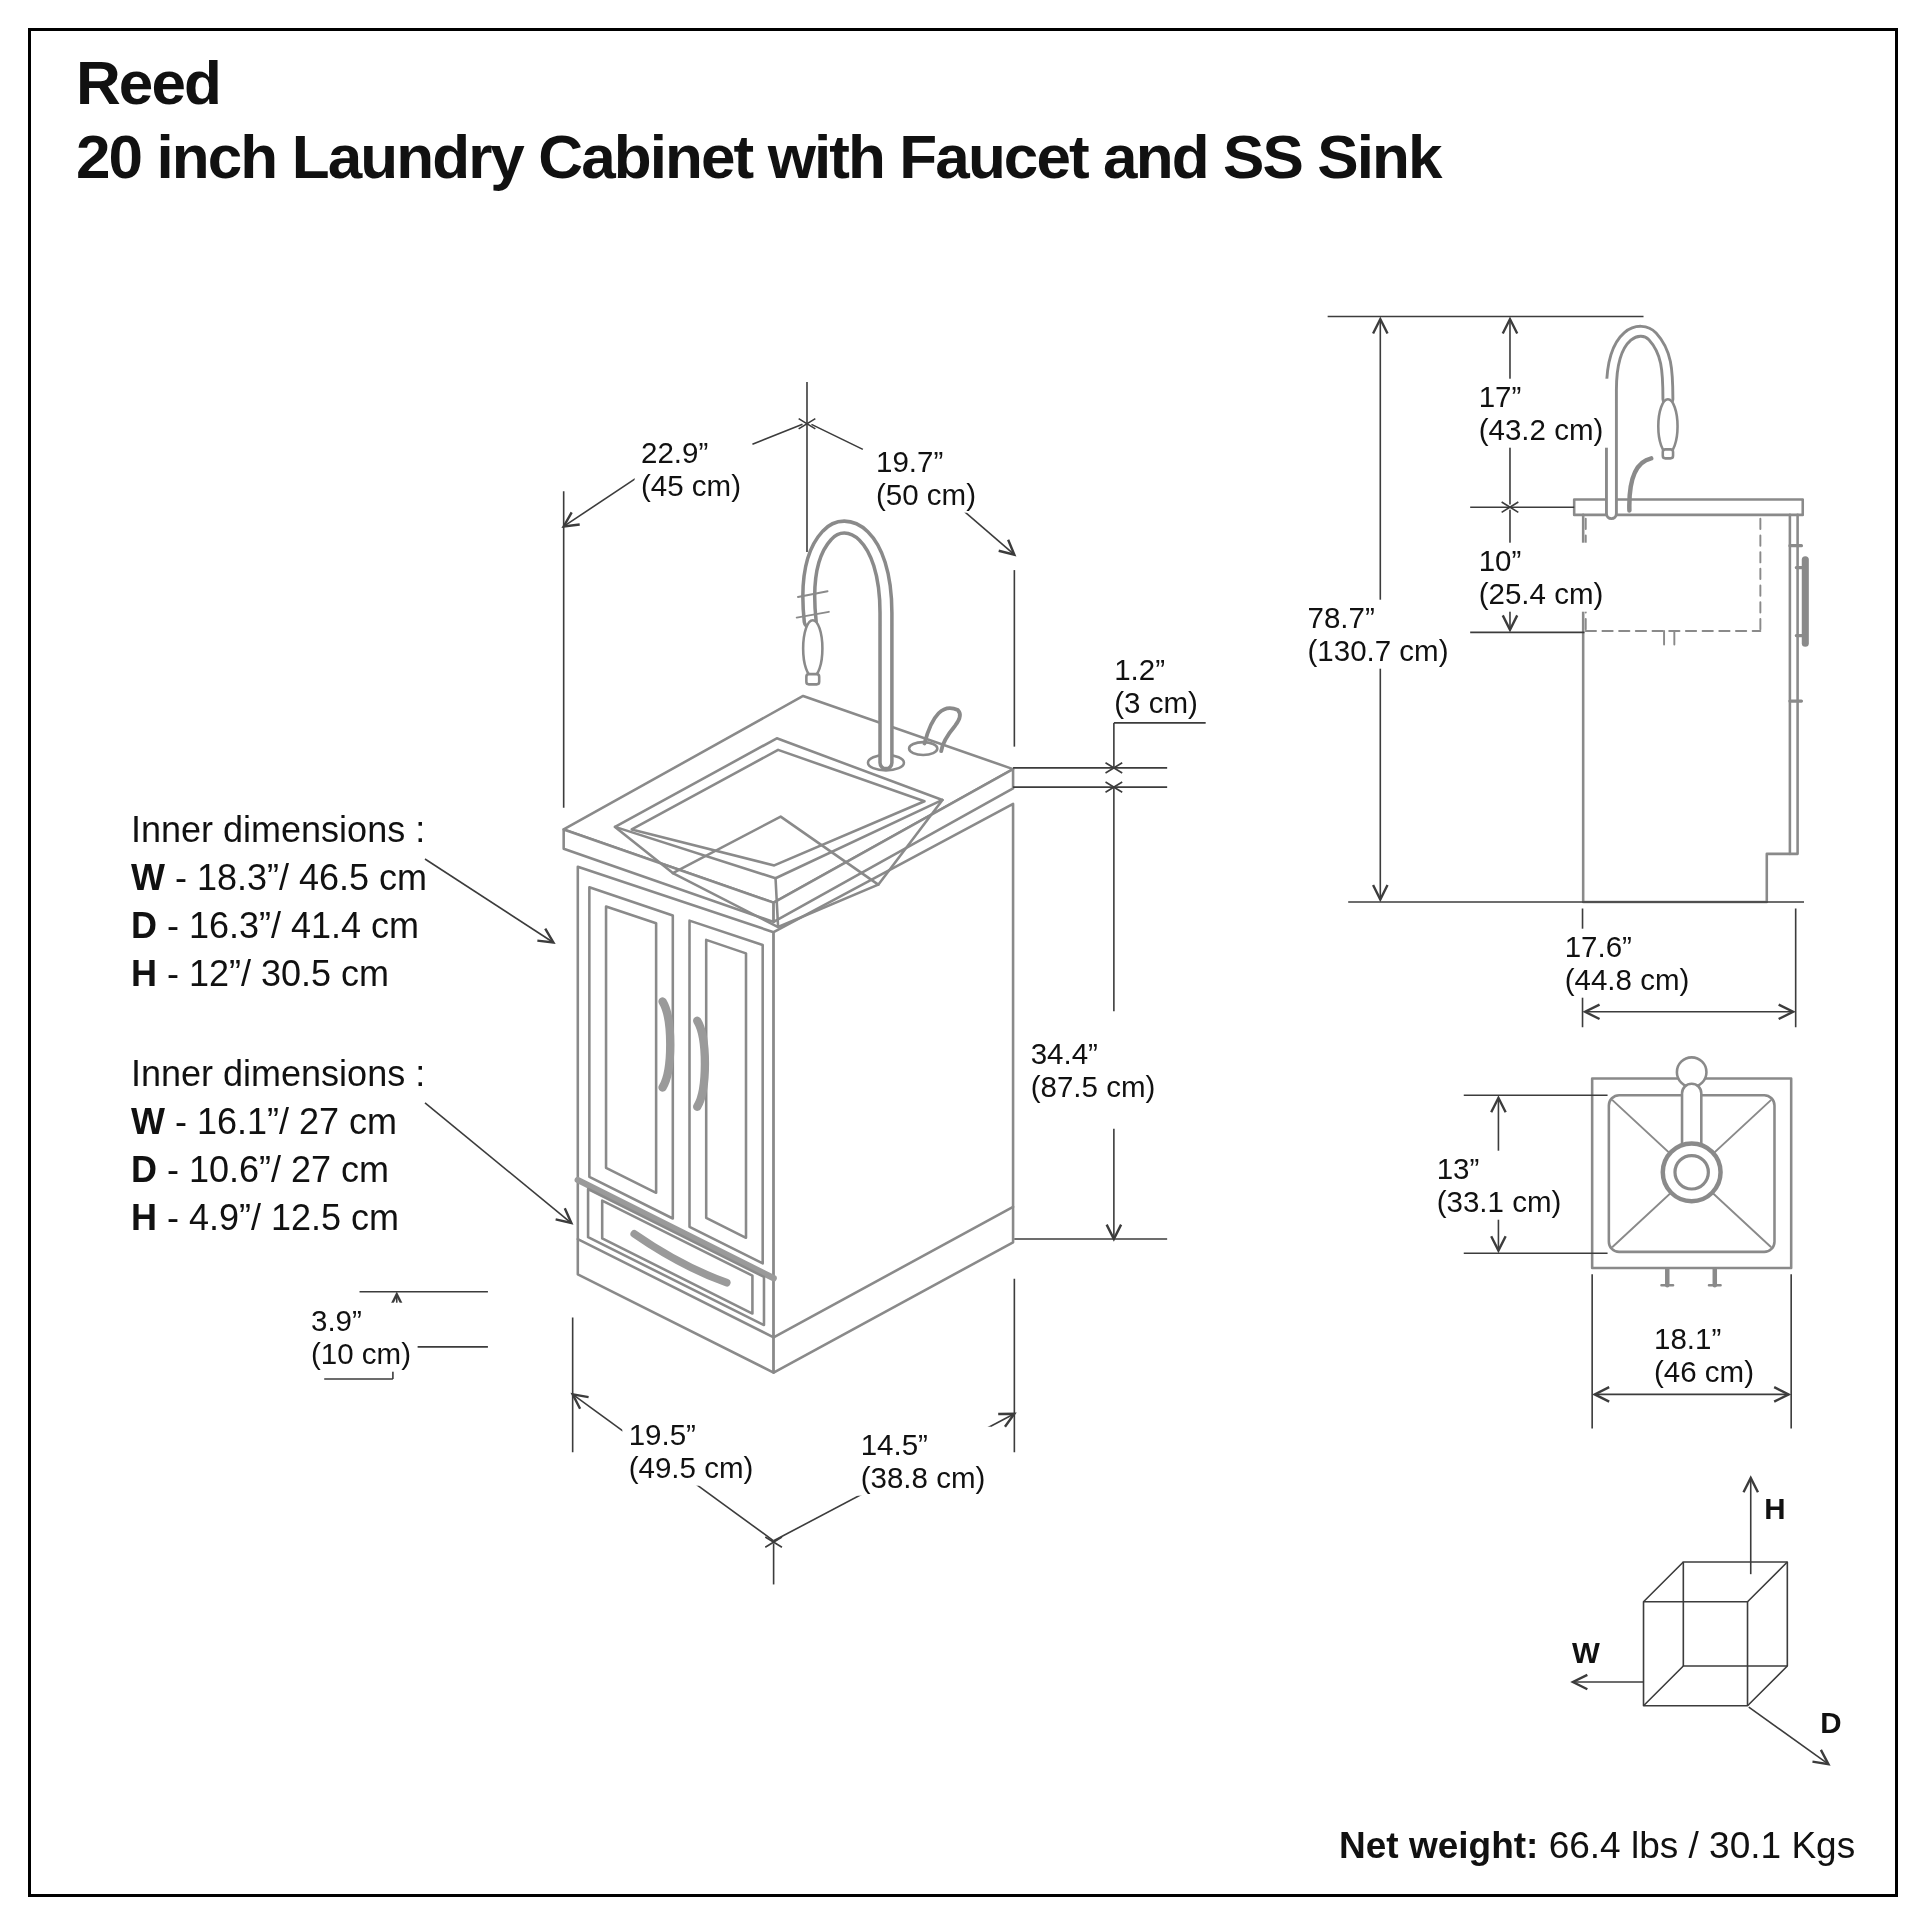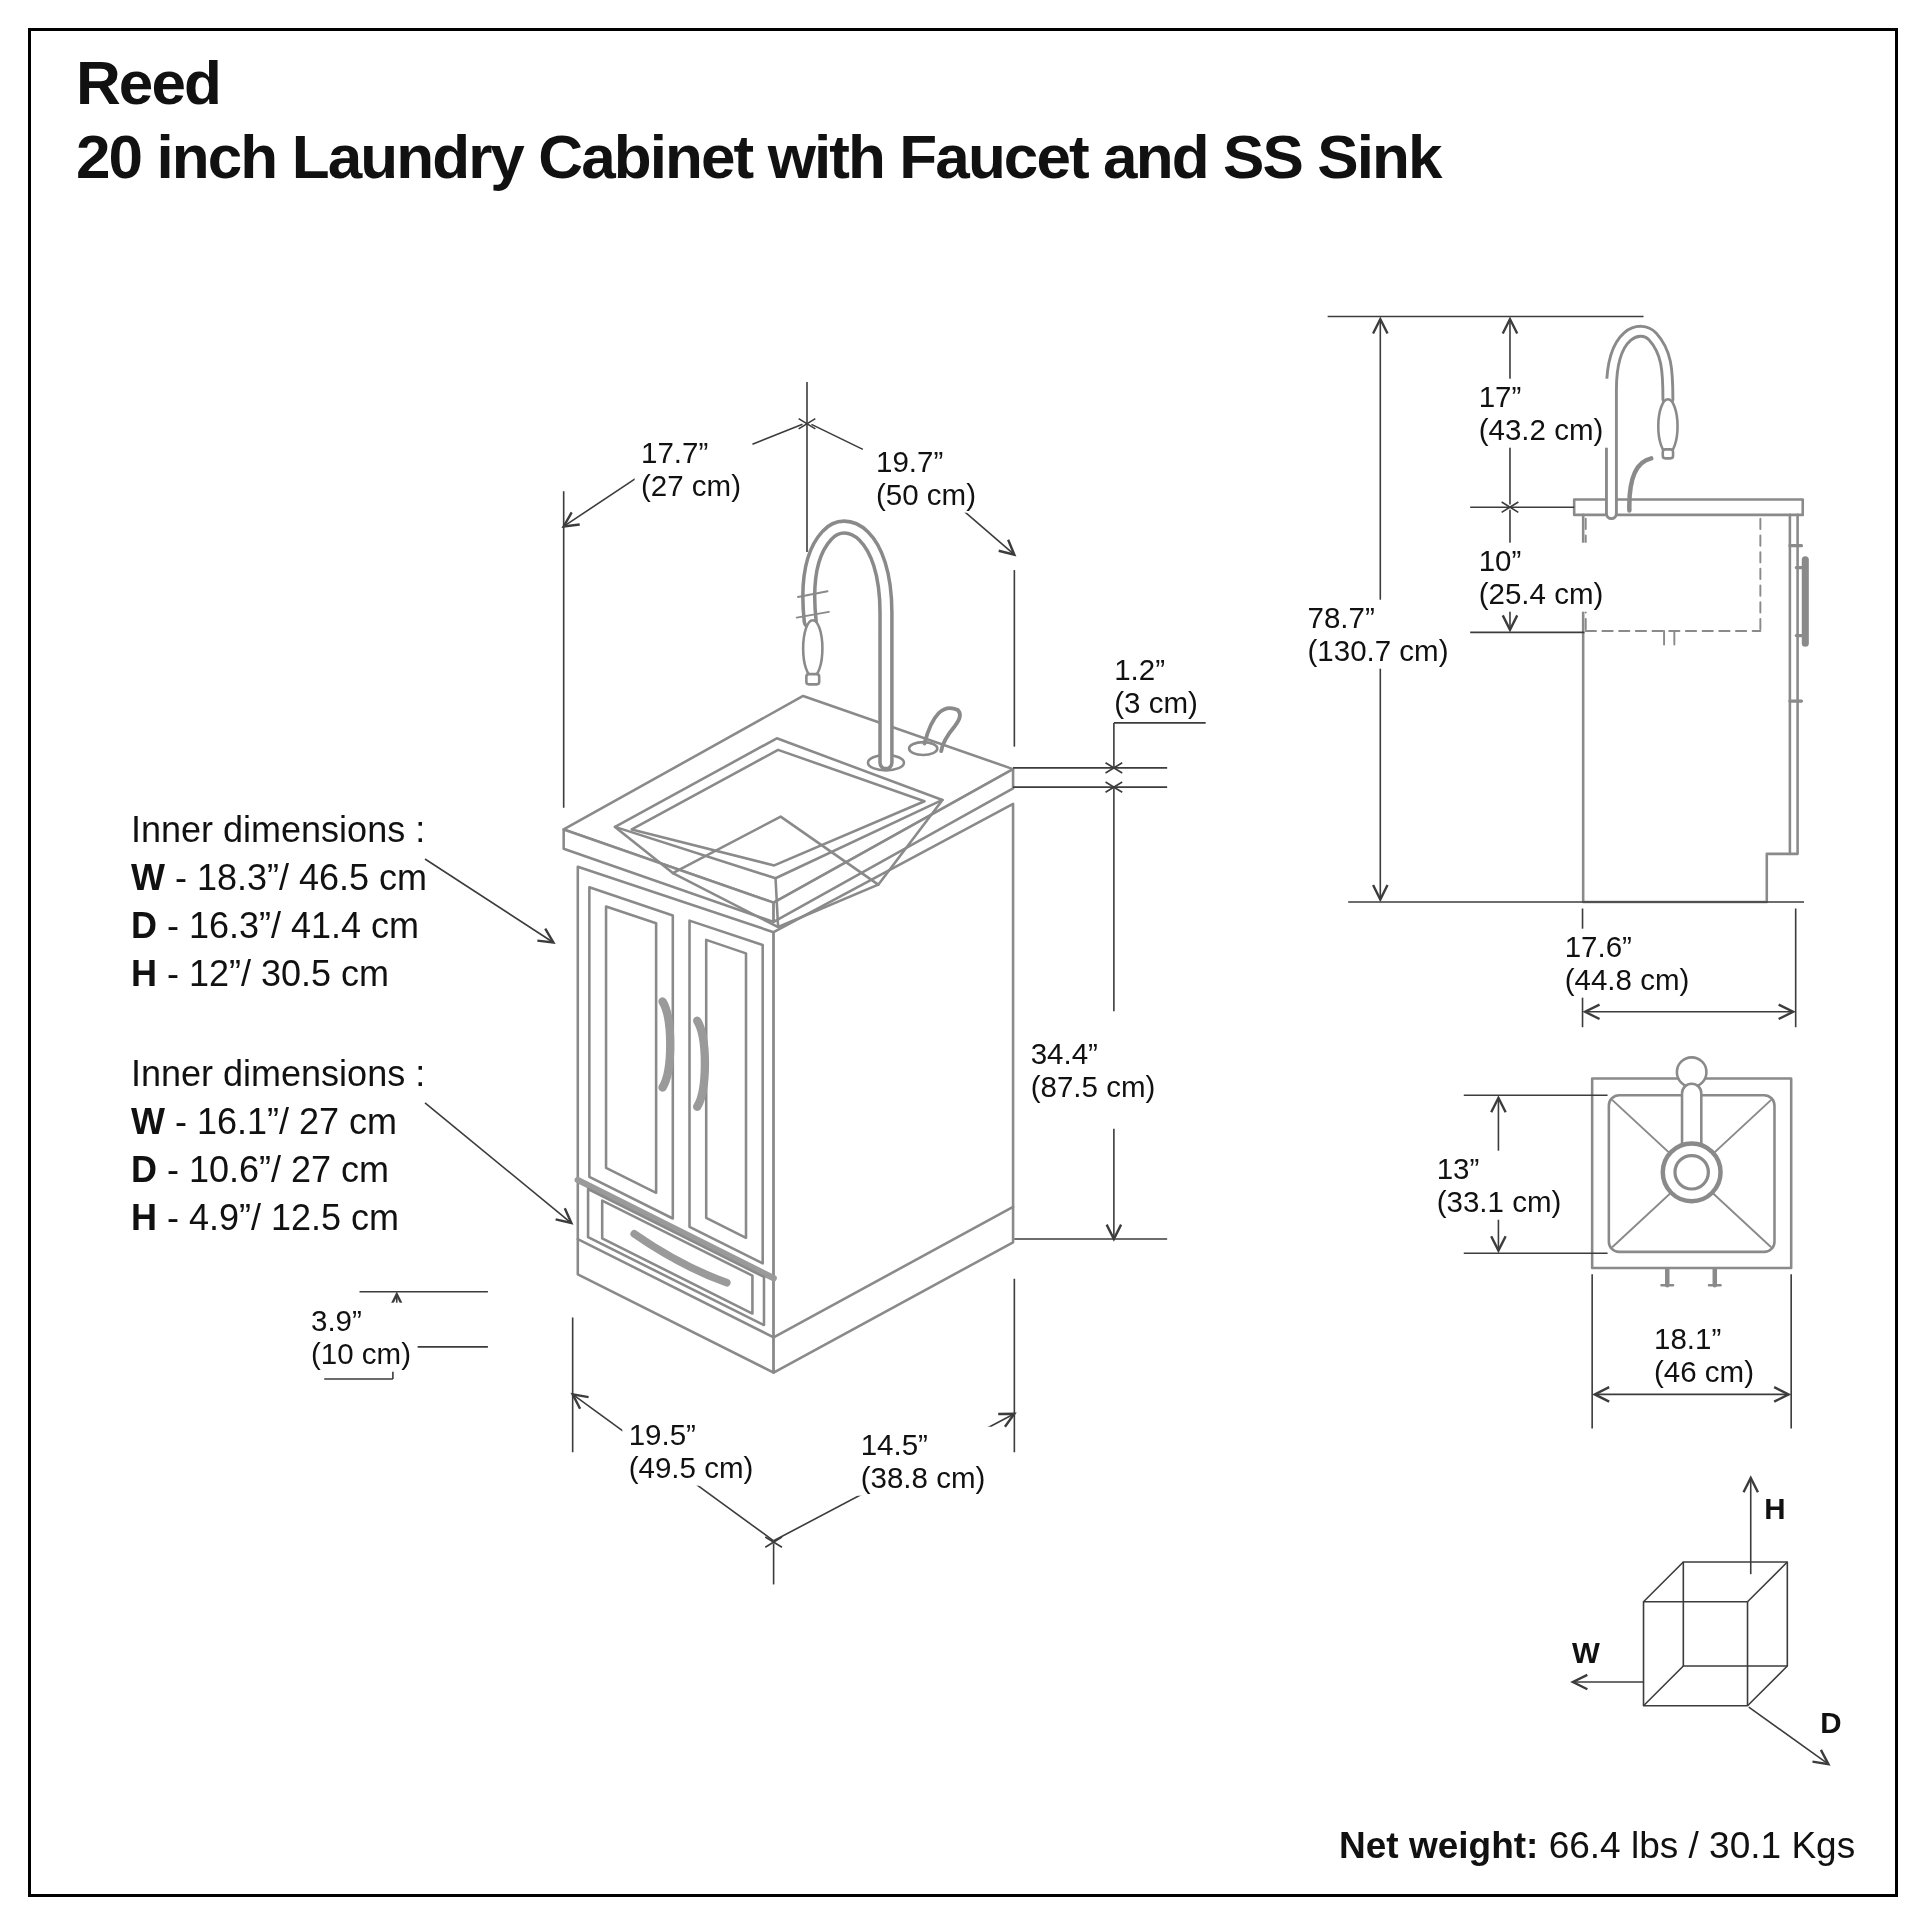--- a/index.html
+++ b/index.html
@@ -150,22 +150,22 @@
   </svg>
 
   <div id="frame"></div>
 
   <div id="titleblock">
     <div>Reed</div>
     <div>20 inch Laundry Cabinet with Faucet and SS Sink</div>
   </div>
 
   <div class="dim" style="left:691px;top:469px">
-    <div>17.7”</div>
-    <div>(27 cm)</div>
+    <div>22.9”</div>
+    <div>(45 cm)</div>
   </div>
   <div class="dim" style="left:926px;top:478px">
     <div>19.7”</div>
     <div>(50 cm)</div>
   </div>
   <div class="dim" style="left:1156px;top:686px">
     <div>1.2”</div>
     <div>(3 cm)</div>
   </div>
   <div class="dim" style="left:1093px;top:1070px">

